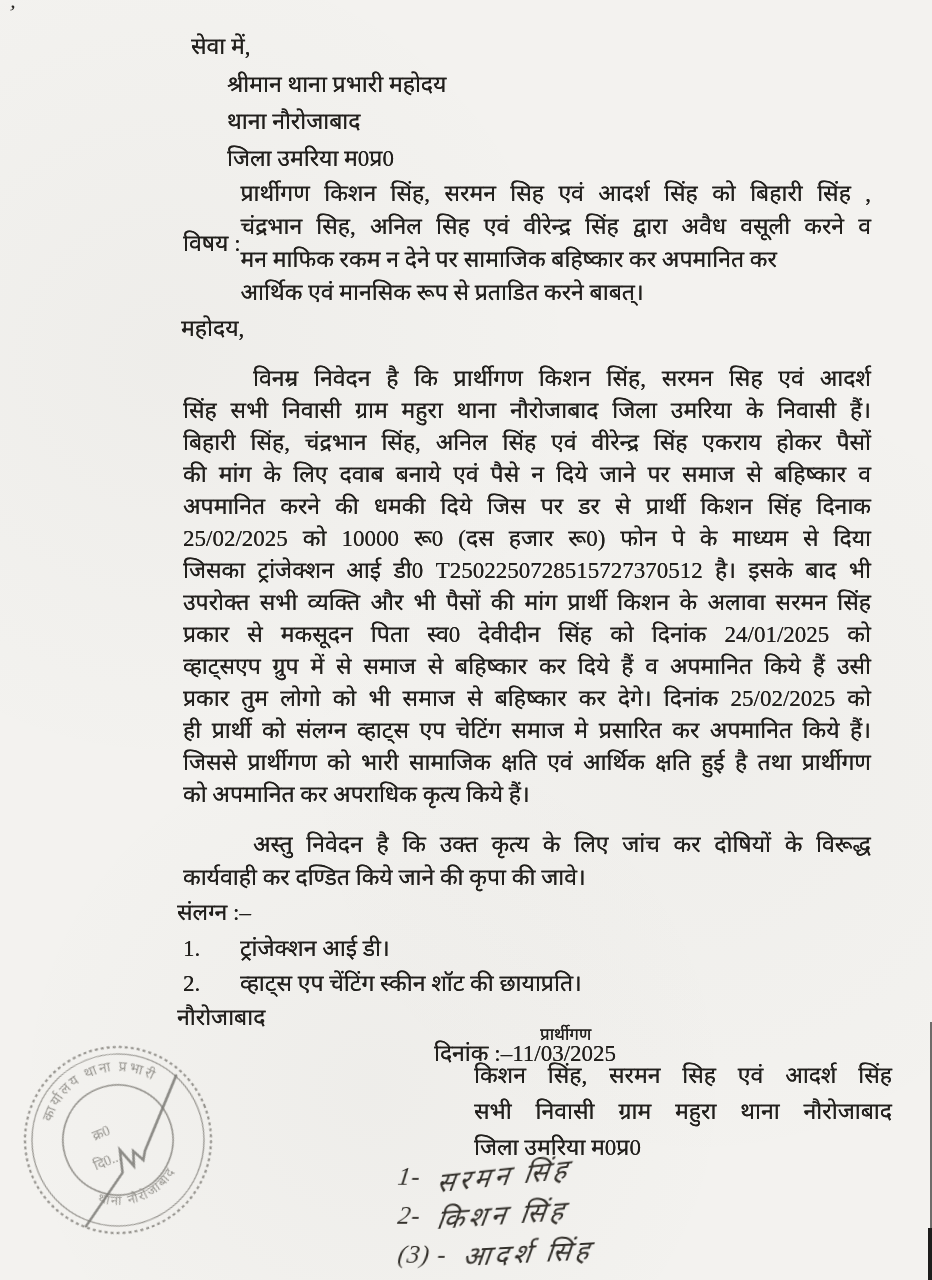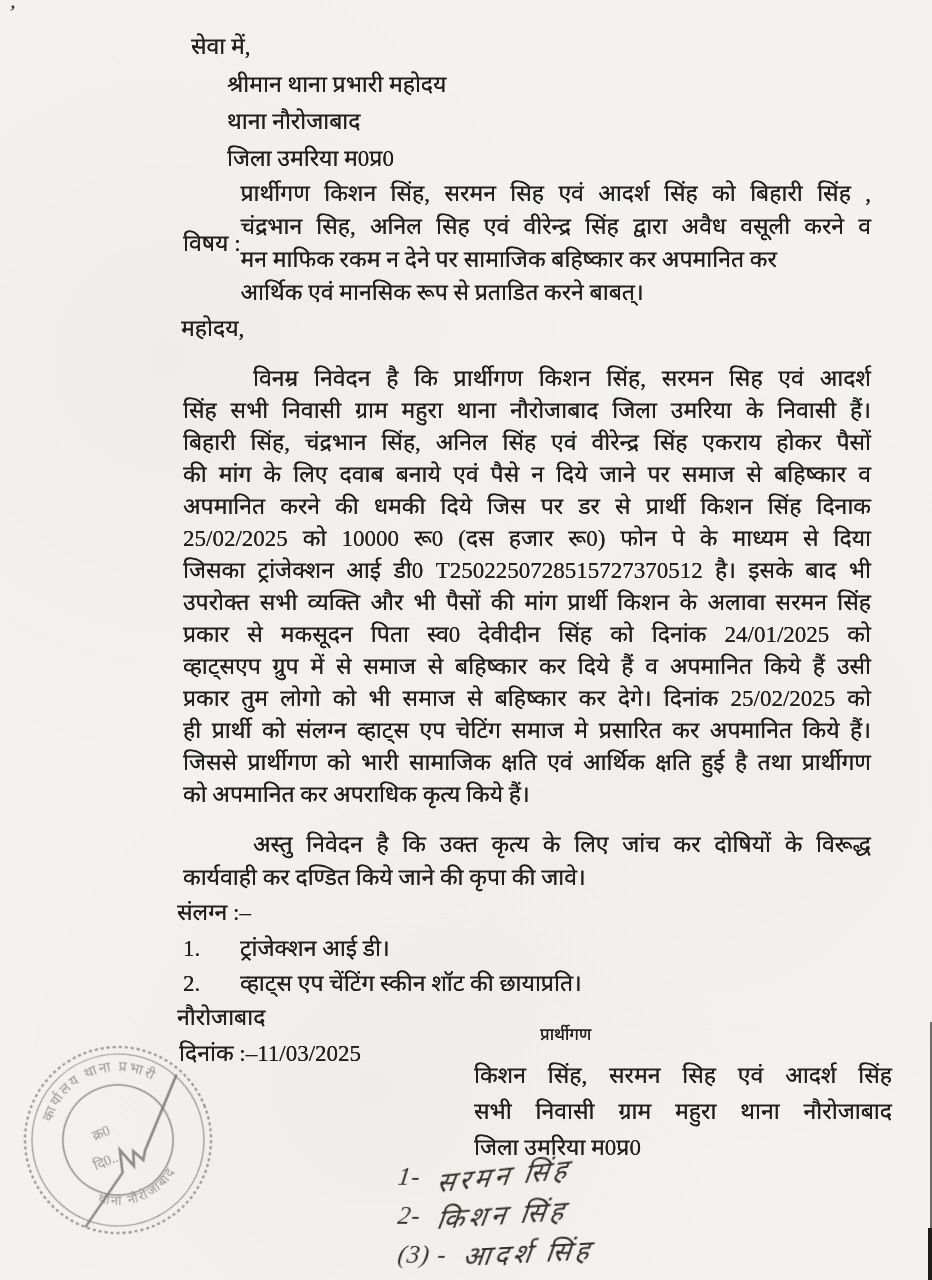--- a/index.html
+++ b/index.html
@@ -30,21 +30,21 @@
   .subject-lines{flex:1;min-width:0;}
   .subject-lines .line{line-height:33px;}
   .greeting{line-height:34px;margin-top:3px;margin-left:-2px;}
   .body-para .line{line-height:32px;}
   .indent{text-indent:70px;margin-top:17px;}
   .request .line{line-height:33px;}
   .enclosure-label{line-height:37px;margin-left:-6px;}
   .enc-item{display:flex;line-height:35px;}
   .enc-num{flex:none;width:57px;}
   .place{line-height:34px;margin-left:-6px;}
-  .date-line{line-height:37px;margin-left:-4px;}
+  .date-line{line-height:37px;margin-left:-4px;text-align:center;}
 
   .applicant-label{position:absolute;left:540px;top:1022px;font-size:17px;text-shadow:0 0 .45px rgba(20,18,16,.9);}
   .applicant-block{position:absolute;left:474px;top:1058px;width:418px;font-size:23px;text-shadow:0 0 .45px rgba(20,18,16,.9);}
   .applicant-block .line{line-height:36px;}
 
   .signatures{position:absolute;left:398px;top:1156px;color:#33302b;}
   .sig-row{display:flex;align-items:baseline;height:39px;}
   .sig-num{font-size:25px;font-style:italic;transform:skewX(-8deg);letter-spacing:1px;filter:blur(.3px);}
   .scrawl{
     display:inline-block;margin-left:16px;

